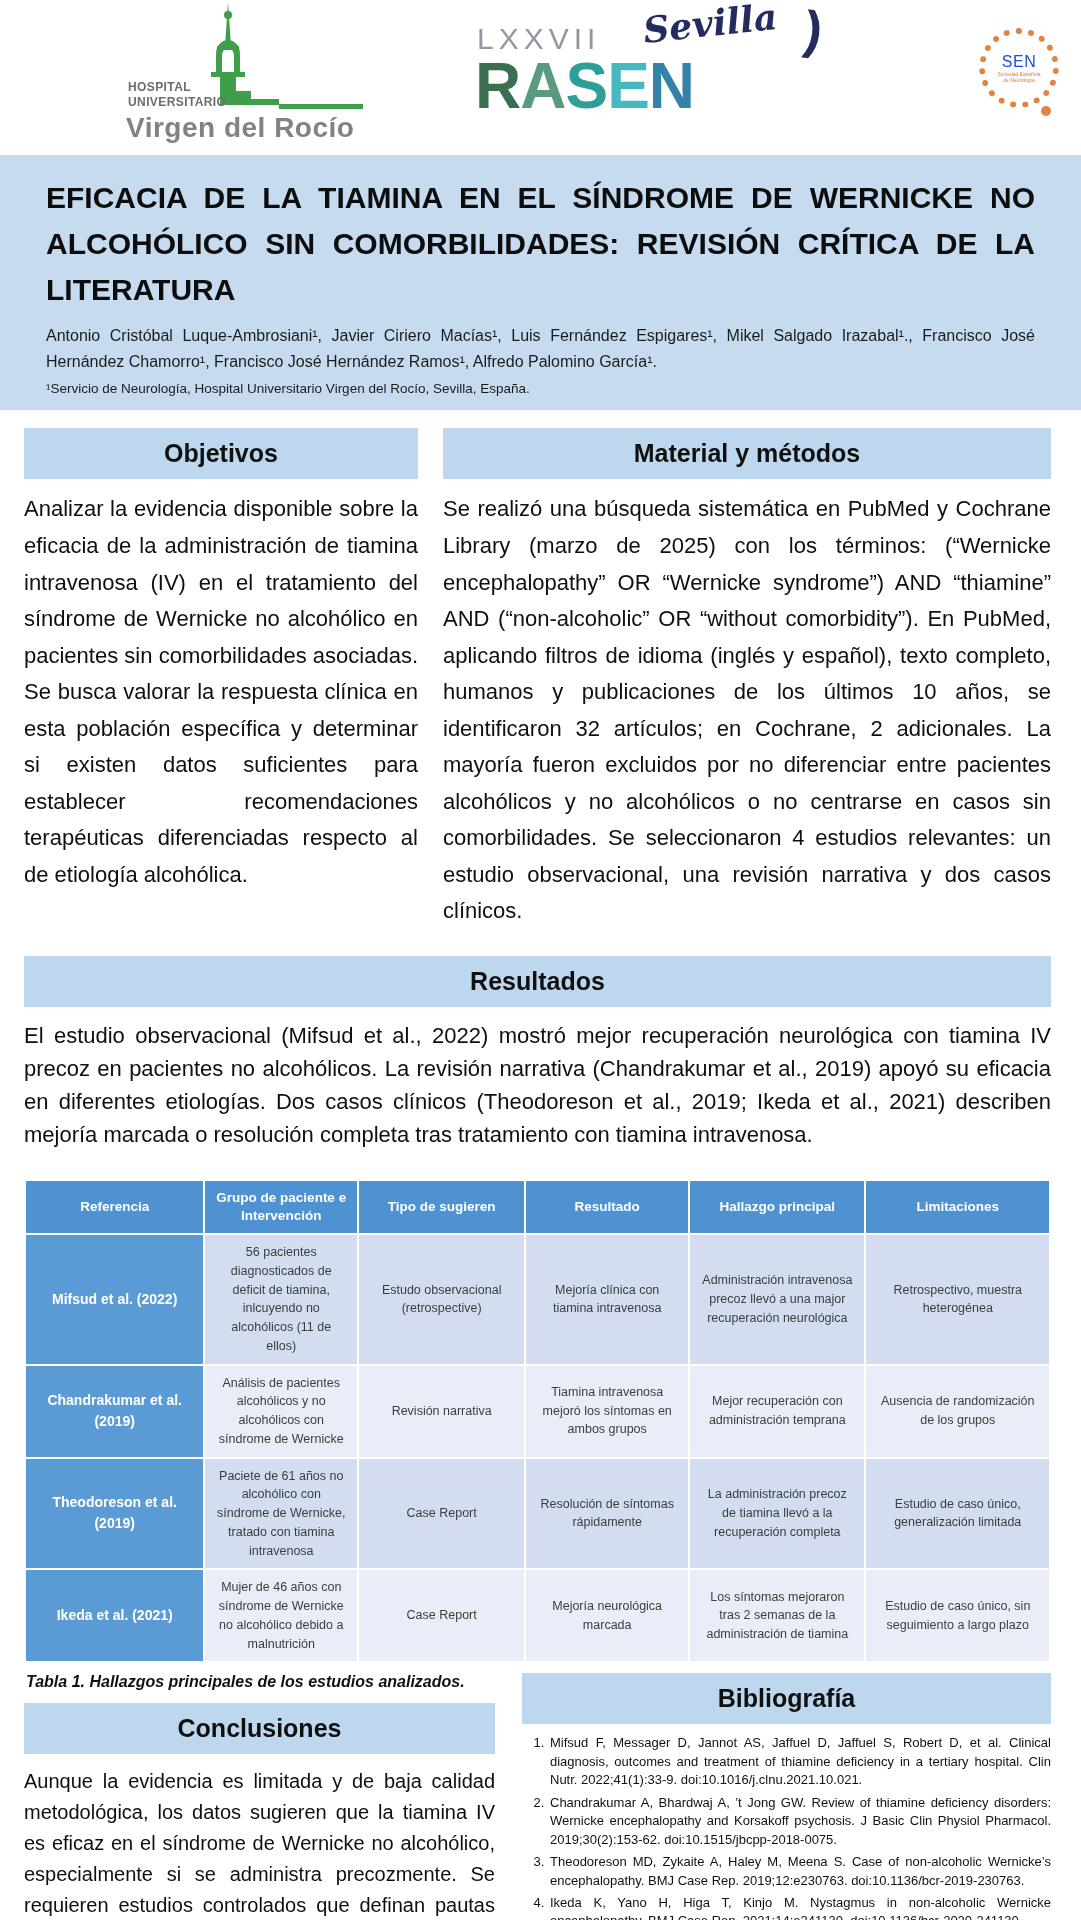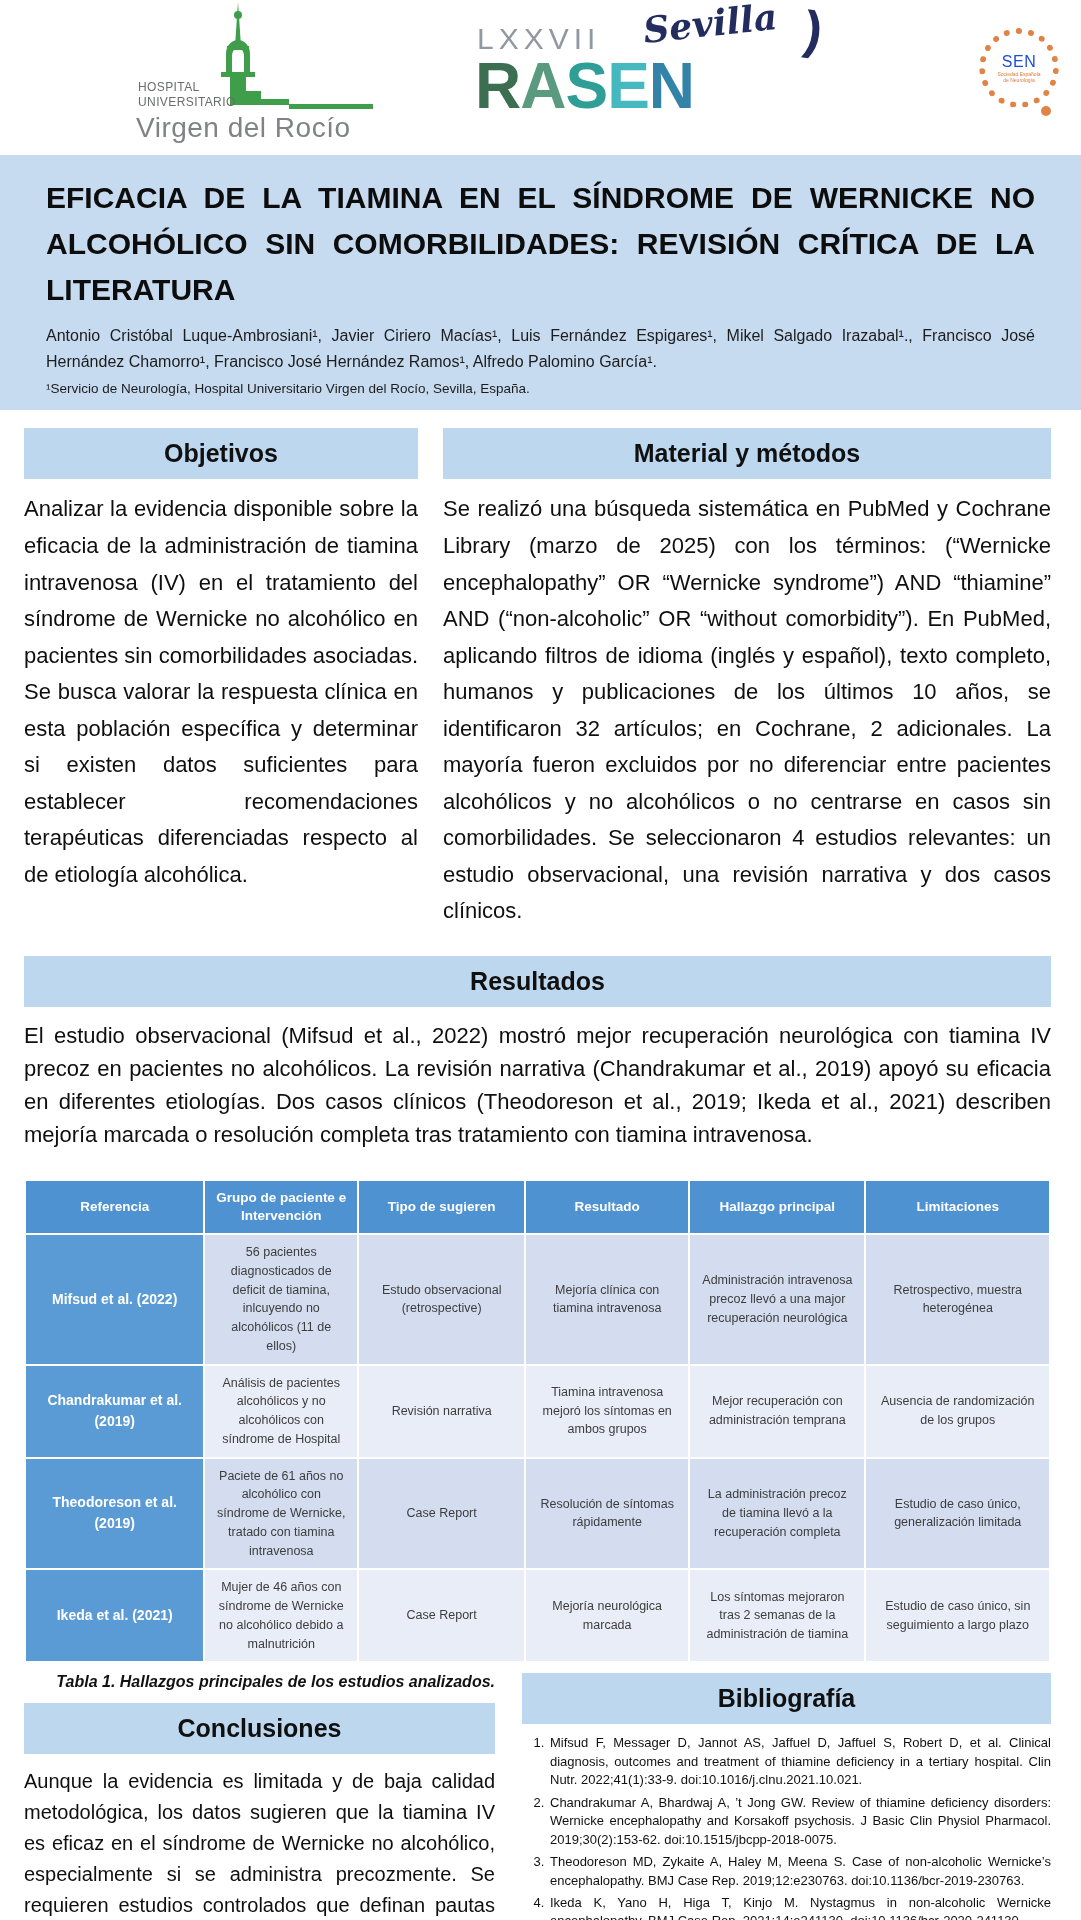--- a/index.html
+++ b/index.html
@@ -8,21 +8,21 @@
     background: #ffffff;
     font-family: "Liberation Sans", sans-serif;
     color: #0f0f0f;
     overflow: hidden;
   }
   .poster { position: relative; width: 1081px; height: 1920px; }
 
   
   .top { position: relative; height: 155px; background: #fff; }
 
-  .hospital { position: absolute; left: 118px; top: 0; width: 520px; height: 179px; }
+  .hospital { position: absolute; left: 108px; top: 0; width: 520px; height: 179px; font-weight: bold; }
   .tower-svg { position: absolute; left: 62px; top: 2px; }
   .hosp-lines { position: absolute; left: 20px; top: 80px; width: 96px; text-align: left;
     font-size: 12px; line-height: 15px; color: #6b6c6e; letter-spacing: 0.4px; }
   .hosp-name { position: absolute; left: 18px; top: 112px; font-size: 28px; color: #808285; letter-spacing: 0.5px; }
 
   .congress { position: absolute; left: 475px; top: 6px; width: 490px; height: 148px; }
   .edition { position: absolute; left: 2px; top: 16px; font-size: 30px; color: #9198a0; letter-spacing: 5px; }
   .acronym { position: absolute; left: 0; top: 48px; font-size: 64px; font-weight: 800; letter-spacing: -1px; line-height: 1; }
   .city { position: absolute; left: 168px; top: -4px; font-family: "DejaVu Serif", serif; font-style: italic;
     font-size: 36px; color: #232c5e; transform: rotate(-6deg); font-weight: 700; }
@@ -62,21 +62,21 @@
     padding: 8px 6px; border: 2px solid #fff; vertical-align: middle; line-height: 1.35; }
   td { font-size: 12.5px; line-height: 1.5; color: #3d3d3d; text-align: center; vertical-align: middle;
     padding: 8px 10px; border: 2px solid #fff; }
   td.ref { background: var(--table_ref_bg, #5b9bd5); color: #fff; font-weight: 700; font-size: 14px; }
   tbody tr:nth-child(odd) td:not(.ref) { background: var(--row_band_dark, #d3ddef); }
   tbody tr:nth-child(even) td:not(.ref) { background: var(--row_band_light, #e9edf7); }
 
   .bottom { display: flex; gap: 27px; margin-top: 10px; }
   .b-left { width: 471px; flex: none; }
   .b-right { flex: 1; }
-  .caption { font-size: 16px; font-weight: 700; font-style: italic; margin: 0 0 12px 2px; color: #111; text-align: right; }
+  .caption { font-size: 16px; font-weight: 700; font-style: italic; margin: 0 0 12px 2px; color: #111; }
   .concl { font-size: 20px; line-height: 1.55; margin-top: 12px; }
   .biblio { margin: 10px 0 0; padding-left: 26px; font-size: 13px; line-height: 1.42; text-align: justify; color: #111; }
   .biblio li { margin-bottom: 4px; padding-left: 2px; }
 </style>
 </head>
 <body>
 
 <div class="poster">
 
   <header class="top">
@@ -162,21 +162,21 @@
           <tr>
             <td class="ref">Mifsud et al. (2022)</td>
             <td>56 pacientes diagnosticados de deficit de tiamina, inlcuyendo no alcohólicos (11 de ellos)</td>
             <td>Estudo observacional (retrospective)</td>
             <td>Mejoría clínica con tiamina intravenosa</td>
             <td>Administración intravenosa precoz llevó a una major recuperación neurológica</td>
             <td>Retrospectivo, muestra heterogénea</td>
           </tr>
           <tr>
             <td class="ref">Chandrakumar et al. (2019)</td>
-            <td>Análisis de pacientes alcohólicos y no alcohólicos con síndrome de Hospital</td>
+            <td>Análisis de pacientes alcohólicos y no alcohólicos con síndrome de Wernicke</td>
             <td>Revisión narrativa</td>
             <td>Tiamina intravenosa mejoró los síntomas en ambos grupos</td>
             <td>Mejor recuperación con administración temprana</td>
             <td>Ausencia de randomización de los grupos</td>
           </tr>
           <tr>
             <td class="ref">Theodoreson et al. (2019)</td>
             <td>Paciete de 61 años no alcohólico con síndrome de Wernicke, tratado con tiamina intravenosa</td>
             <td>Case Report</td>
             <td>Resolución de síntomas rápidamente</td>

